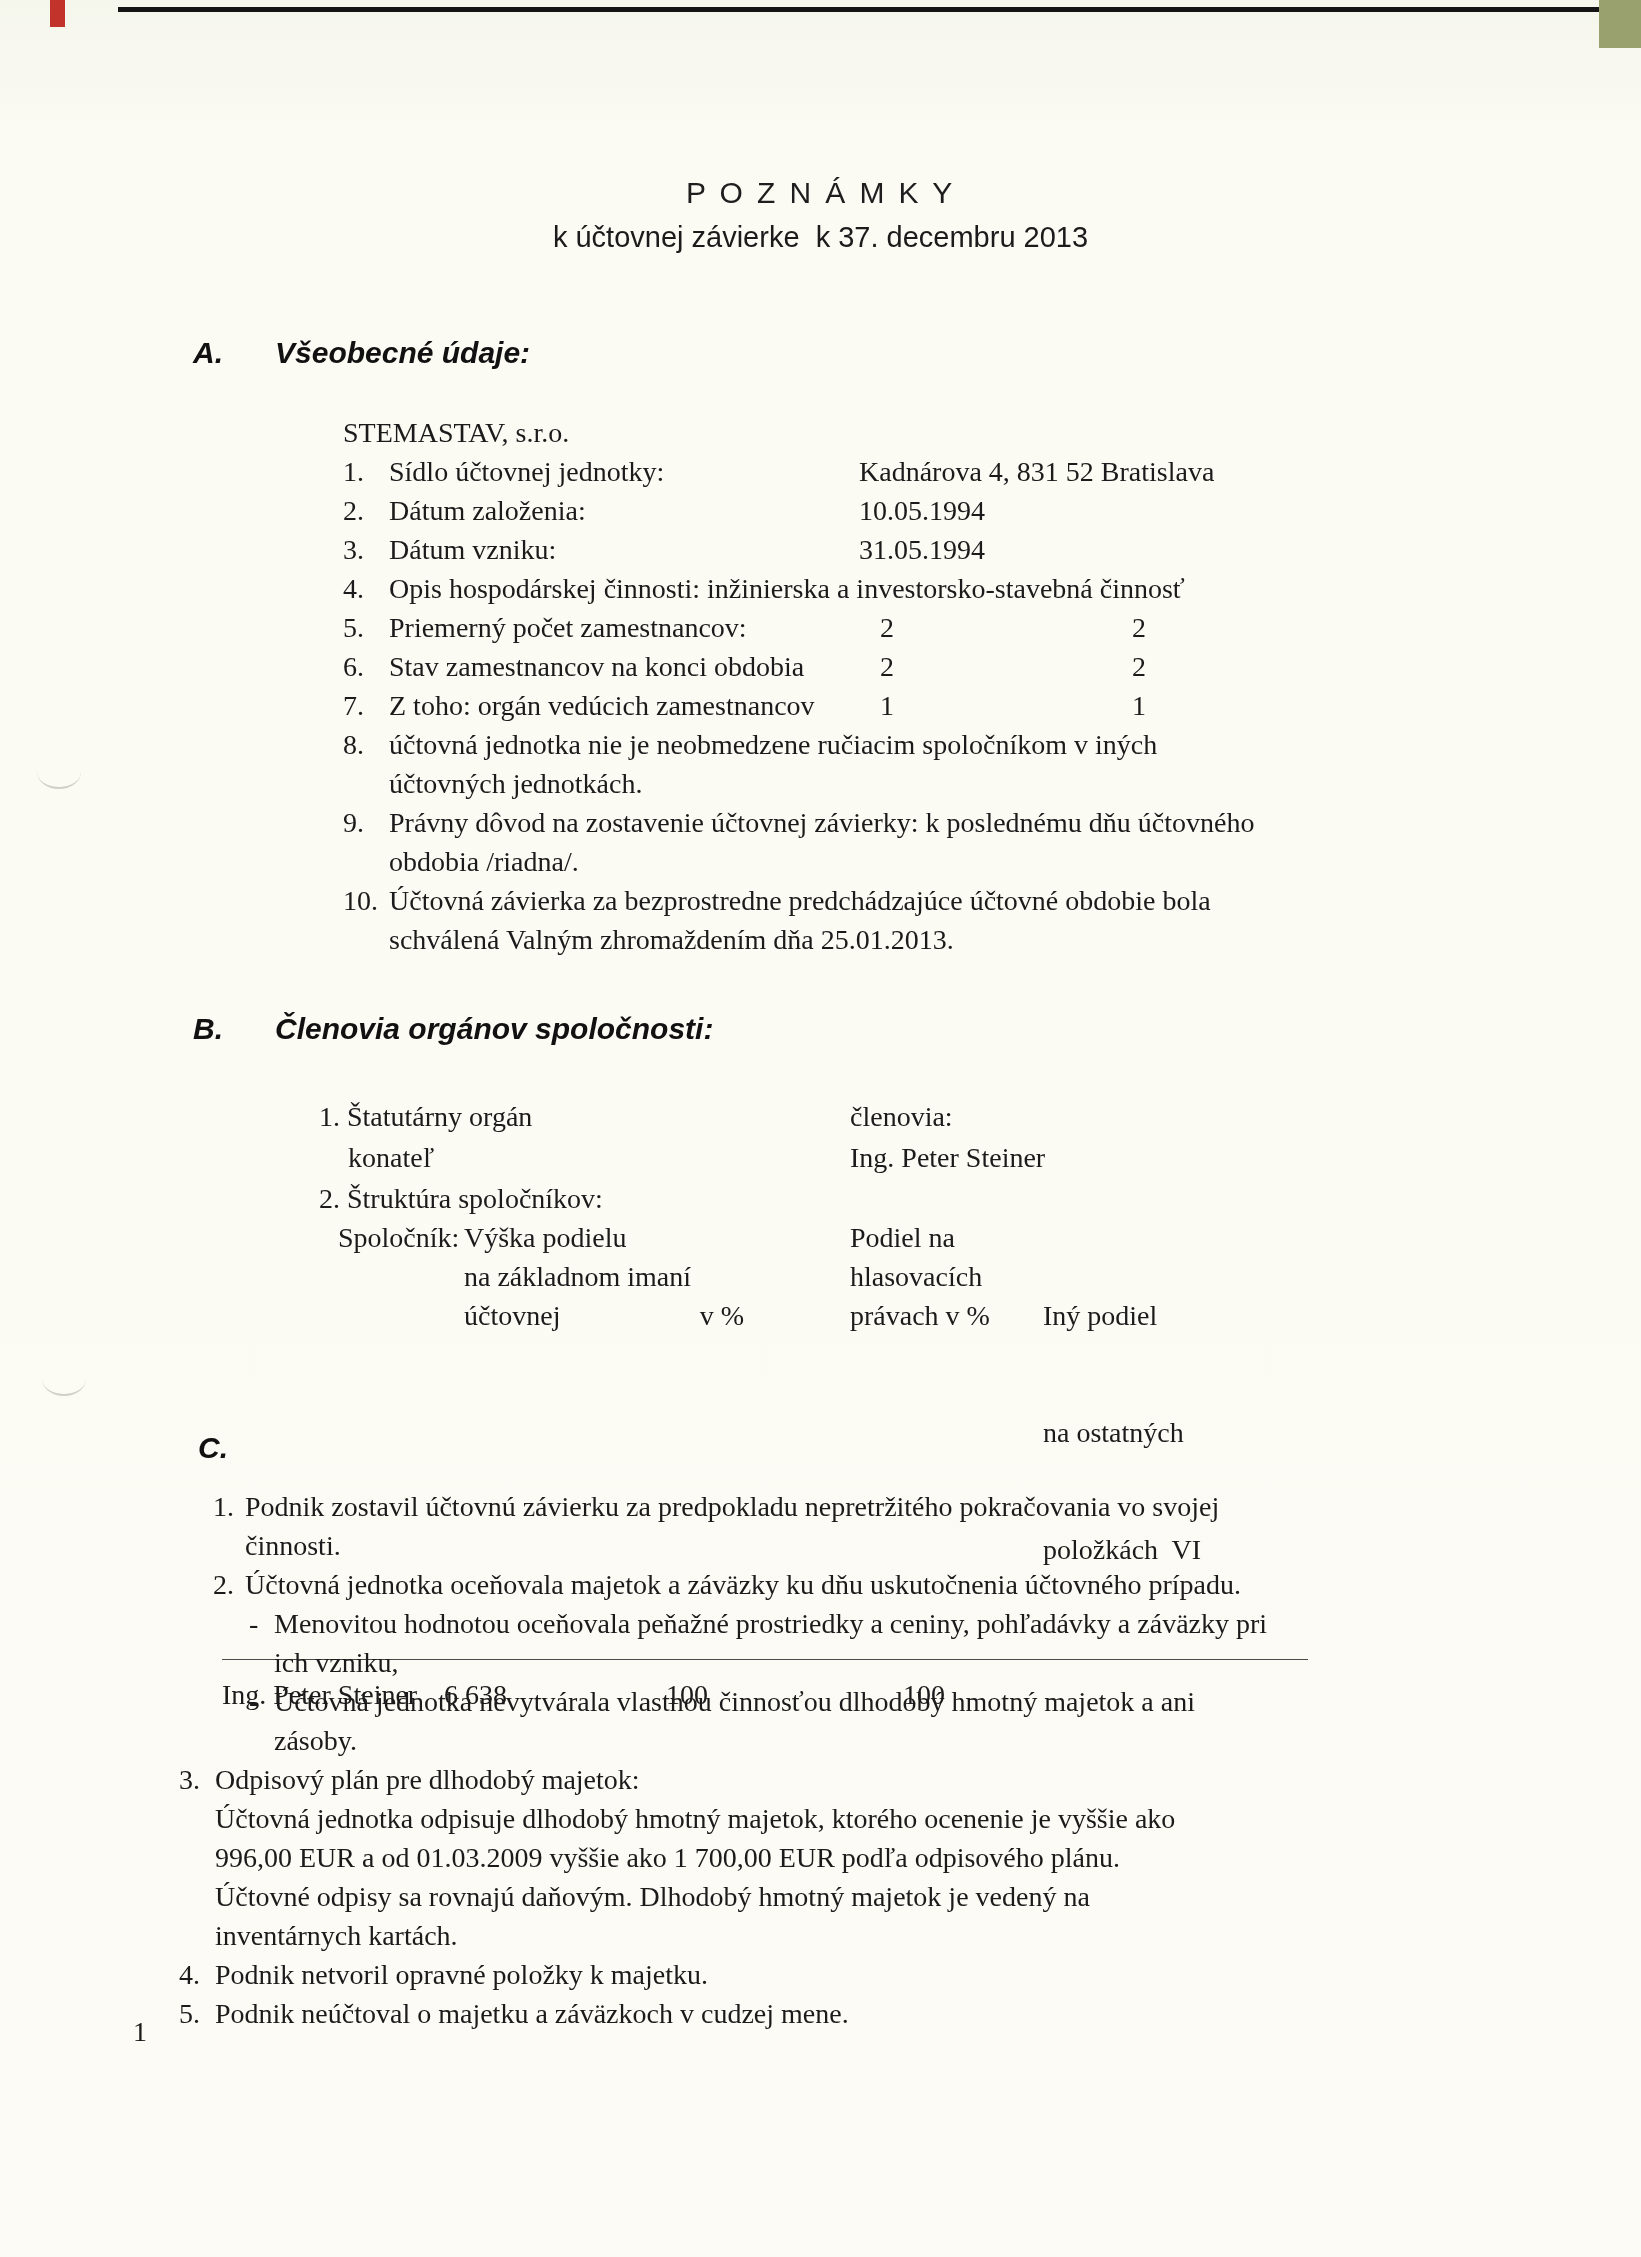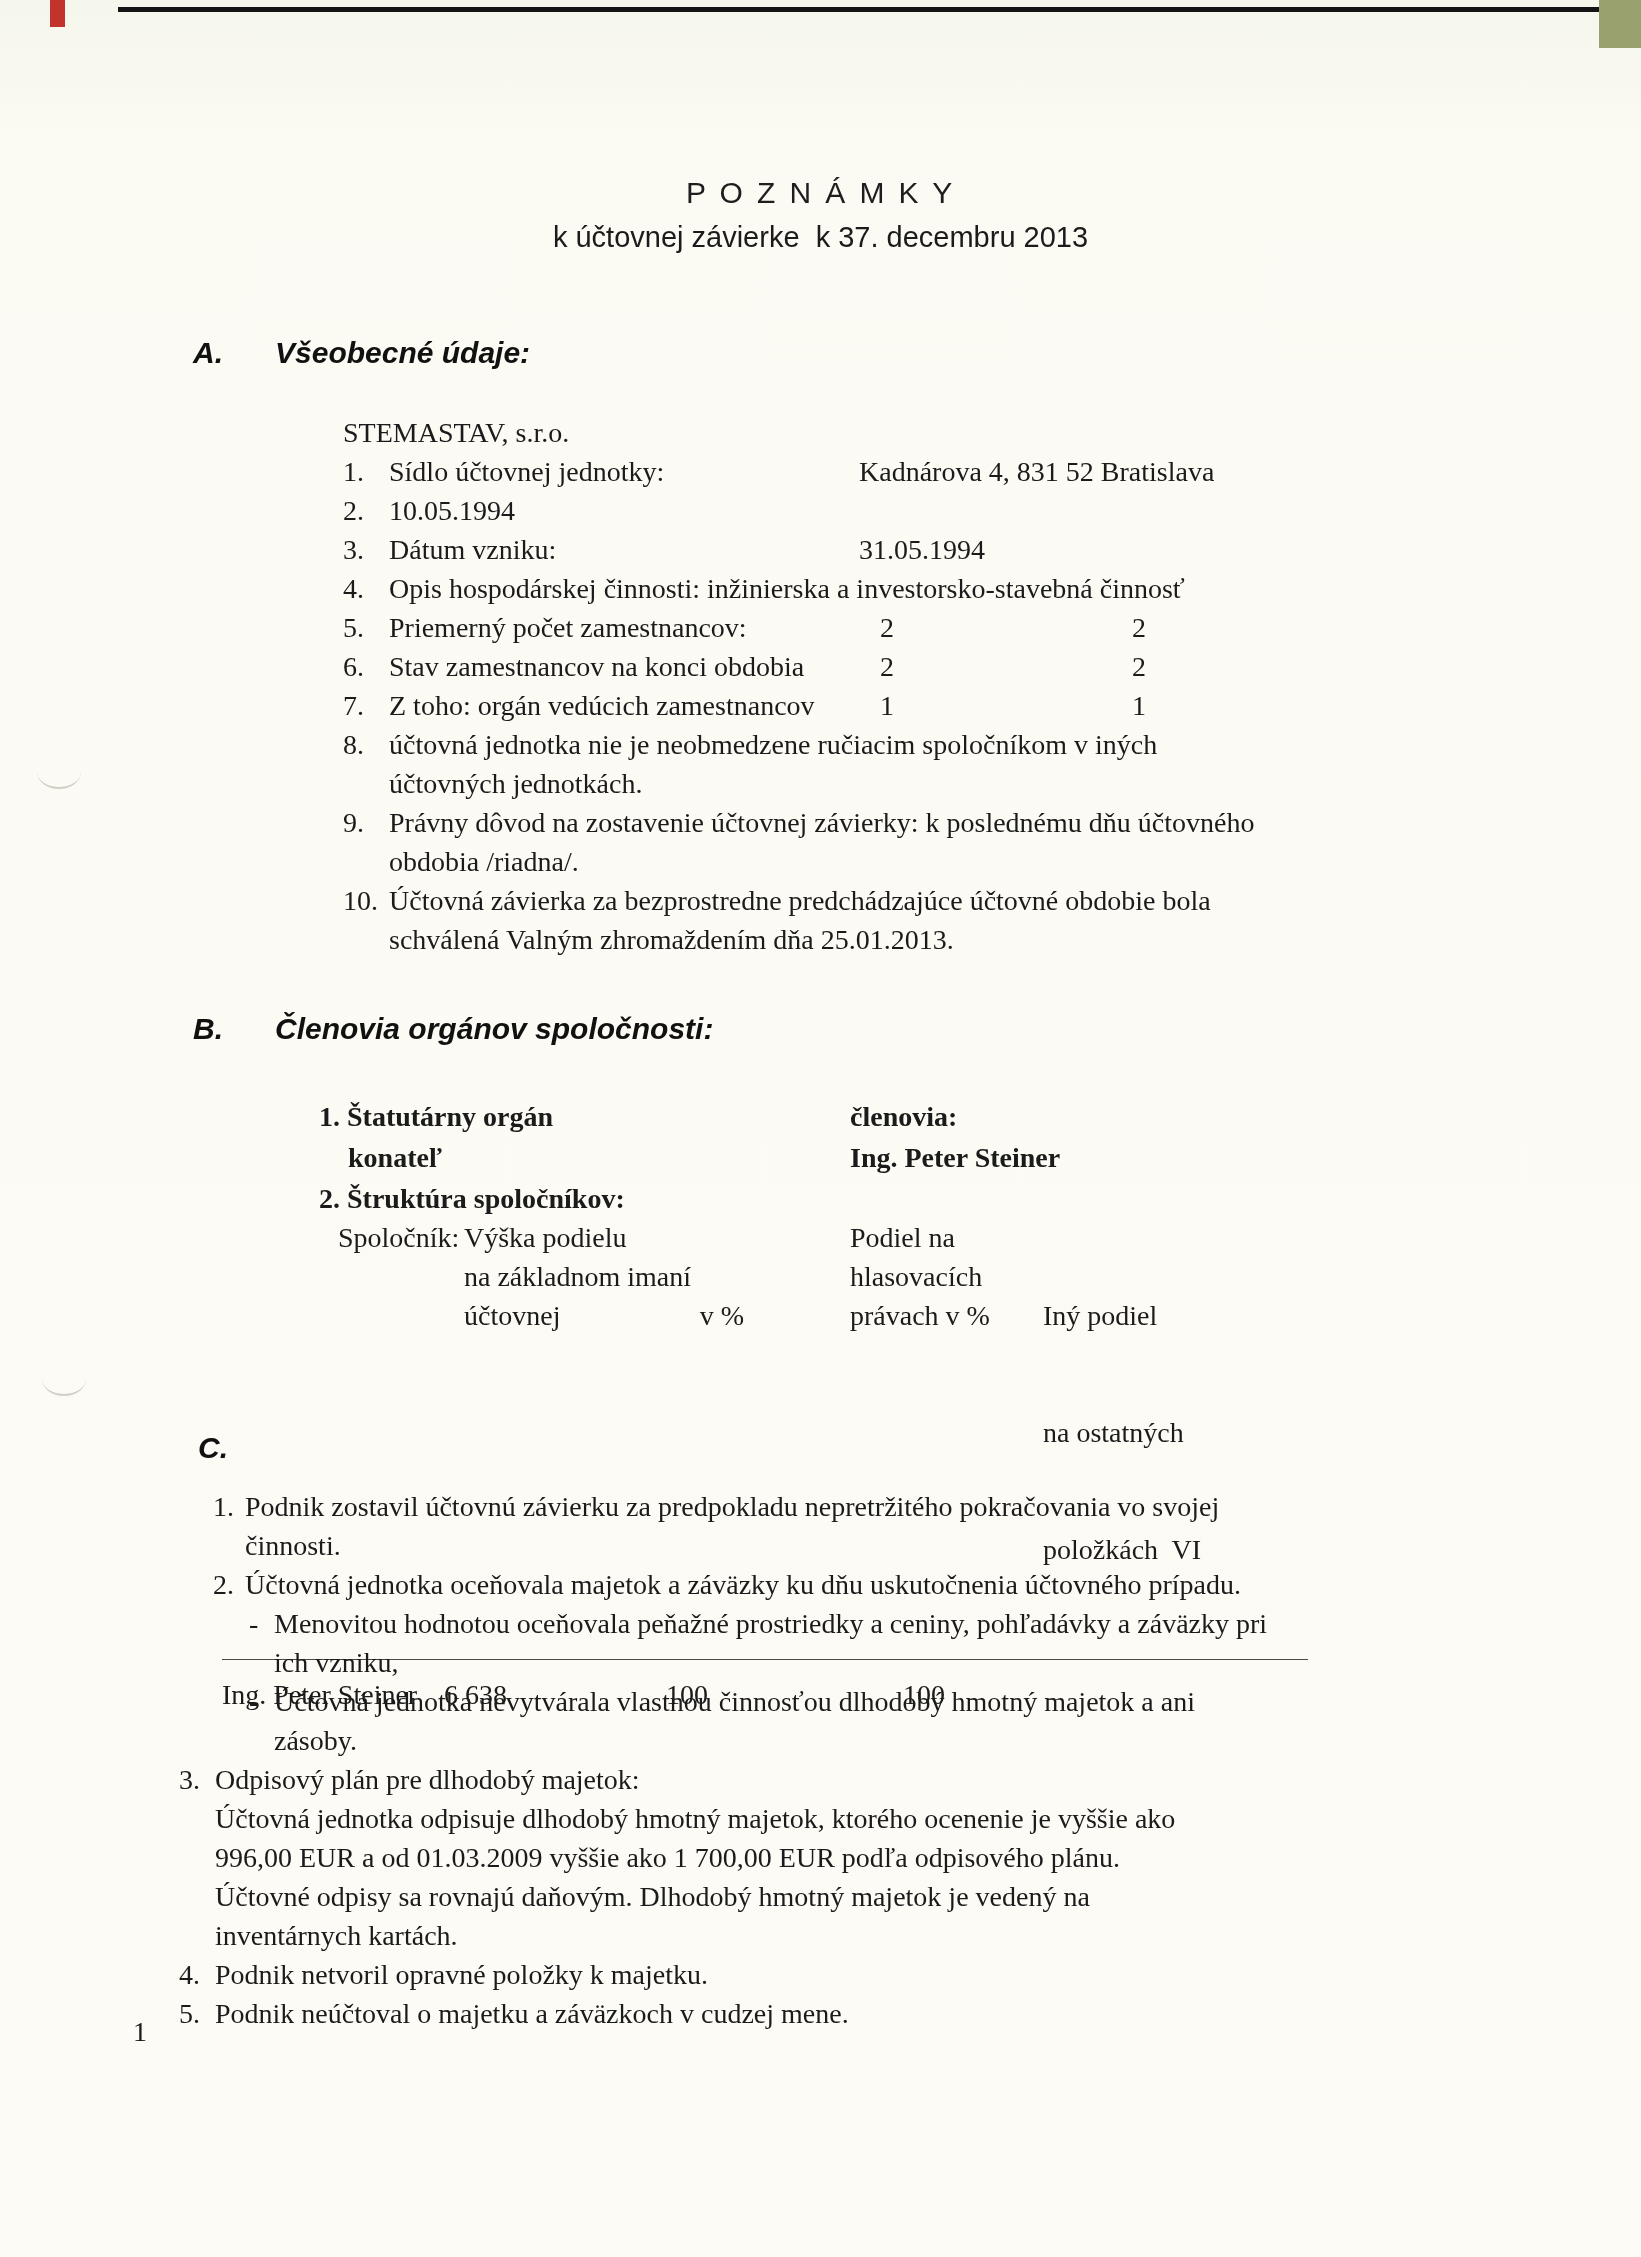--- a/index.html
+++ b/index.html
@@ -37,21 +37,21 @@
   .year-row { display:flex; padding-left:517px; }
   .year-row .y1 { width:217px; flex:0 0 217px; }
   .stat-row { display:grid; grid-template-columns:46px 470px 217px 1fr; }
   .stat-row .v1 { padding-left:21px; }
   .stat-row .v2 { padding-left:56px; }
   .note-row { display:grid; grid-template-columns:46px 1fr; }
   .note-row .t { max-width:951px; }
   .ml { white-space:pre-line; }
 
   
-  .b-organ { position:absolute; top:1096px; left:319px; width:1062px; line-height:41px;font-weight:bold; }
+  .b-organ { position:absolute; top:1096px; left:319px; width:1062px; line-height:41px; }
   .b-organ .row { display:grid; grid-template-columns:531px 1fr; }
   .b-organ .row .ind { padding-left:29px; }
 
   .b-table { position:absolute; top:1218px; left:222px; width:1086px; line-height:39px; }
   .tbl-head { display:flex; padding-left:116px; }
   .th1 { width:126px; flex:0 0 126px; }
   .th2 { width:386px; flex:0 0 386px; }
   .th2 .l3 { display:flex; justify-content:space-between; width:280px; }
   .th3 { width:193px; flex:0 0 193px; }
   .th4 { width:270px; flex:0 0 270px; white-space:pre-wrap; }
@@ -96,20 +96,21 @@
       <span class="v">STEMASTAV, s.r.o.</span>
     </div>
 
     <div class="num-row">
       <span>1.</span>
       <span>Sídlo účtovnej jednotky:</span>
       <span>Kadnárova 4, 831 52 Bratislava</span>
     </div>
     <div class="num-row">
       <span>2.</span>
+      <span>Dátum založenia:</span>
       <span>10.05.1994</span>
     </div>
     <div class="num-row">
       <span>3.</span>
       <span>Dátum vzniku:</span>
       <span>31.05.1994</span>
     </div>
     <div class="num-row wide">
       <span>4.</span>
       <span>Opis hospodárskej činnosti: inžinierska a investorsko-stavebná činnosť</span>

